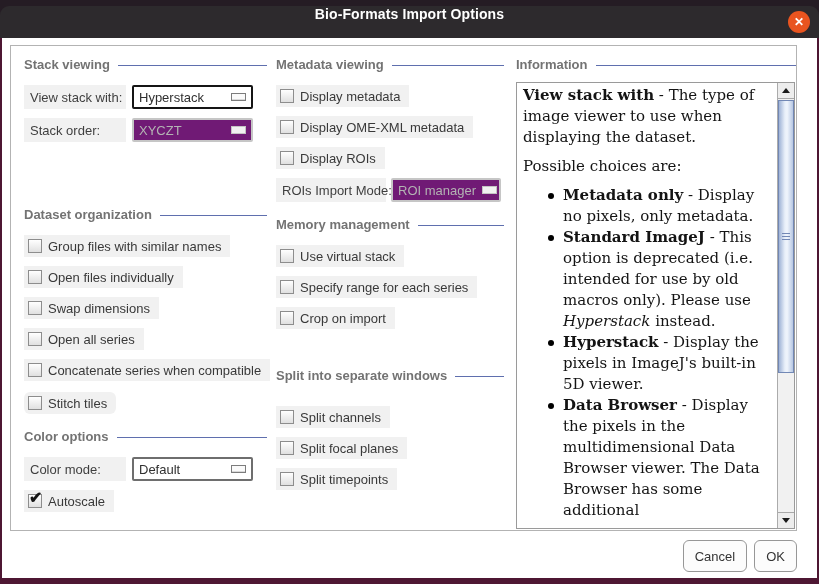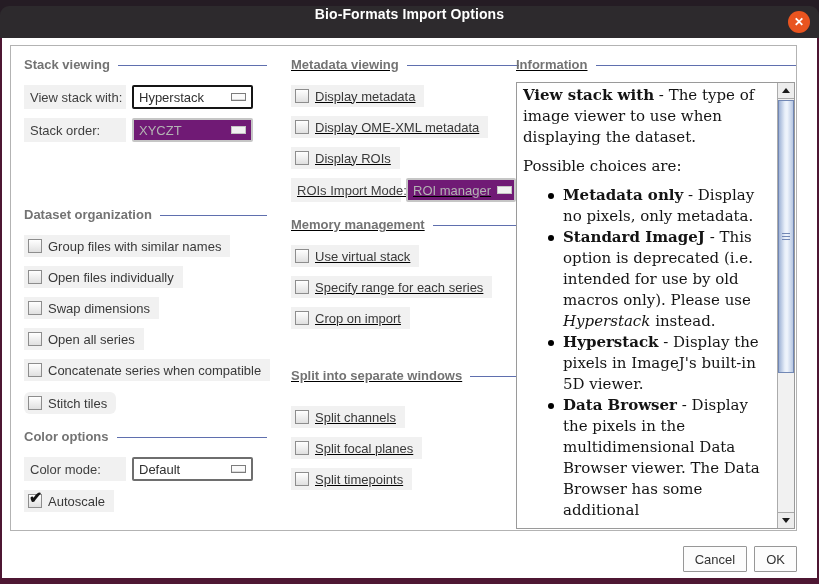--- a/index.html
+++ b/index.html
@@ -35,22 +35,22 @@
     border-right: 2px solid #4e1733;
     border-bottom: 6px solid #4e1733;
   }
   
   .panel {
     position: absolute; left: 8px; top: 7px; width: 787px; height: 486px;
     border: 1px solid #b3b3b3; background: #fff;
   }
   .col { position: absolute; top: 10px; }
   .col1 { left: 13px;  width: 243px; }
-  .col2 { left: 280px; width: 228px; text-decoration: underline; }
-  .col3 { left: 505px; width: 280px; text-decoration: underline; }
+  .col2 { left: 265px; width: 228px; }
+  .col3 { left: 505px; width: 280px; }
 
   .sec-head { display: flex; align-items: center; gap: 8px; height: 17px; }
   .sec-head .t { font-size: 13px; font-weight: bold; color: #737373; white-space: nowrap; }
   .sec-head .line { flex: 1; height: 1px; background: #5f6fae; margin-top: 1px; }
   .mb12 { margin-bottom: 12px; }
 
   .field-row { display: flex; align-items: flex-end; margin-bottom: 9px; }
   .flabel {
     background: #f1f1f1; color: #3f3f3f; font-size: 13px;
     padding: 5px 6px; width: 102px; height: 24px; margin-right: 6px;
@@ -124,22 +124,22 @@
     position: absolute; left: 0; right: 0; top: 17px; height: 273px;
     background: linear-gradient(to right, #9fb3d6, #e8eff9 42%, #f0f5fc 58%, #b7c7e3);
     border: 1px solid #7288b5; cursor: grab;
   }
   .grip { position: absolute; left: 3px; right: 3px; top: 50%; margin-top: -4px; }
   .grip i { display: block; height: 1px; background: #7288b5; margin-bottom: 2px; }
 
   
   .btn-row { position: absolute; right: 20px; bottom: 6px; display: flex; gap: 7px; }
   .btn {
-    height: 26px; padding: 0 11px; font-size: 13px; color: #333;
-    background: #fcfcfc; border: 1px solid #979797; border-radius: 1px;
+    height: 32px; padding: 0 11px; font-size: 13px; color: #333;
+    background: #fcfcfc; border: 1px solid #979797; border-radius: 6px;
     display: flex; align-items: center; cursor: pointer;
     font-family: "Liberation Sans", sans-serif;
   }
 </style>
 </head>
 <body>
 
 <div class="titlebar">
   <span class="title">Bio-Formats Import Options</span>
   <span class="close-btn">

